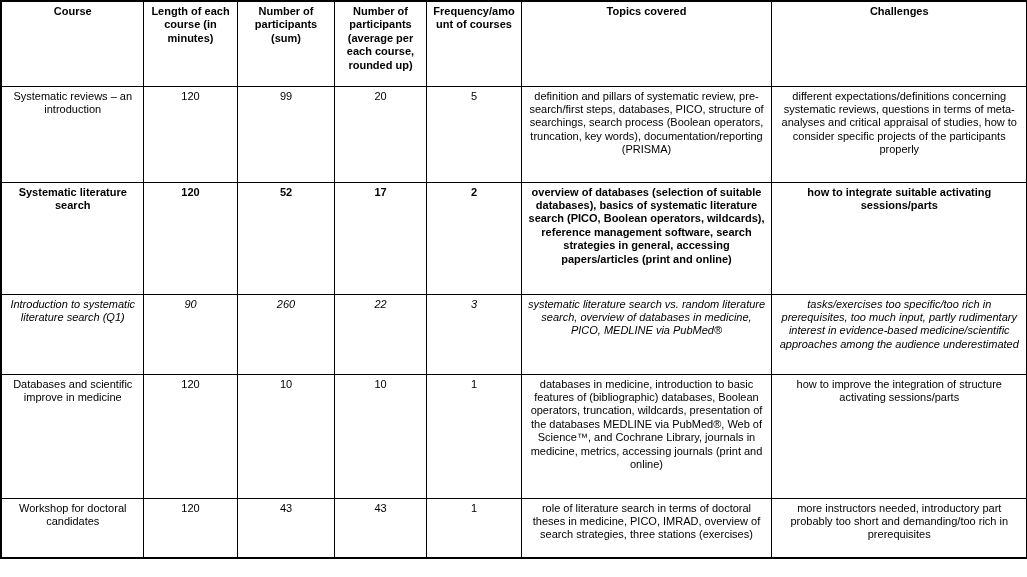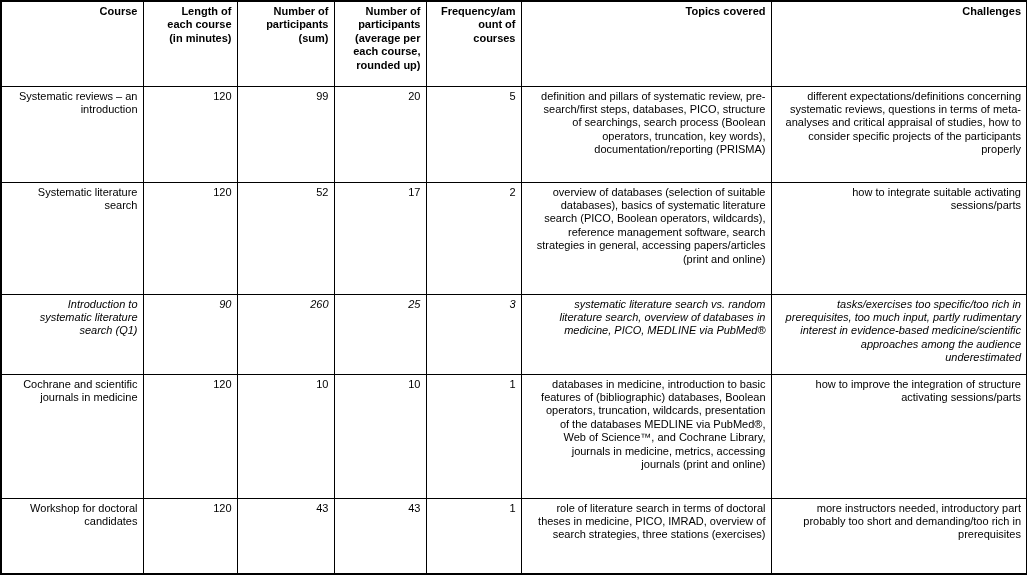--- a/index.html
+++ b/index.html
@@ -18,39 +18,39 @@
     table-layout: fixed;
     width: 1026px;
     border: 2px solid #000000;
     font-family: "Liberation Sans", sans-serif;
     color: #000000;
   }
   table.courses th,
   table.courses td {
     border: 1px solid #000000;
     vertical-align: top;
-    padding: 3px 5px 3px 13px;
+    padding: 3px 5px 3px 6px;
     font-size: 11px;
     line-height: 13.4px;
-    text-align: right;
+    text-align: center;
     overflow: hidden;
     word-wrap: break-word;
   }
   table.courses th {
     font-weight: bold;
   }
   td.num {
     text-align: center;
   }
   tr.h-head { height: 85px; }
   tr.h-r0 { height: 96px; }
-  tr.h-r1 { height: 112px; }
+  tr.h-r1 { height: 112px; font-weight: bold; }
   tr.h-r2 { height: 80px; font-style: italic; }
   tr.h-r3 { height: 124px; }
-  tr.h-r4 { height: 76px; }
+  tr.h-r4 { height: 60px; }
   col.c-course { width: 142px; }
   col.c-length { width: 94px; }
   col.c-sum { width: 97px; }
   col.c-avg { width: 92px; }
   col.c-freq { width: 95px; }
   col.c-topics { width: 250px; }
   col.c-chal { width: 256px; }
 </style>
 </head>
 <body>
@@ -93,27 +93,27 @@
         <td class="num">52</td>
         <td class="num">17</td>
         <td class="num">2</td>
         <td>overview of databases (selection of suitable databases), basics of systematic literature search (PICO, Boolean operators, wildcards), reference management software, search strategies in general, accessing papers/articles (print and online)</td>
         <td>how to integrate suitable activating sessions/parts</td>
       </tr>
       <tr class="h-r2">
         <td>Introduction to systematic literature search (Q1)</td>
         <td class="num">90</td>
         <td class="num">260</td>
-        <td class="num">25</td>
+        <td class="num">22</td>
         <td class="num">3</td>
         <td>systematic literature search vs. random literature search, overview of databases in medicine, PICO, MEDLINE via PubMed®</td>
         <td>tasks/exercises too specific/too rich in prerequisites, too much input, partly rudimentary interest in evidence-based medicine/scientific approaches among the audience underestimated</td>
       </tr>
       <tr class="h-r3">
-        <td>Cochrane and scientific journals in medicine</td>
+        <td>Databases and scientific improve in medicine</td>
         <td class="num">120</td>
         <td class="num">10</td>
         <td class="num">10</td>
         <td class="num">1</td>
         <td>databases in medicine, introduction to basic features of (bibliographic) data­bases, Boolean operators, truncation, wildcards, presentation of the databases MEDLINE via PubMed®, Web of Science™, and Cochrane Library, journals in medicine, metrics, accessing journals (print and online)</td>
         <td>how to improve the integration of structure activating sessions/parts</td>
       </tr>
       <tr class="h-r4">
         <td>Workshop for doctoral candidates</td>
         <td class="num">120</td>

